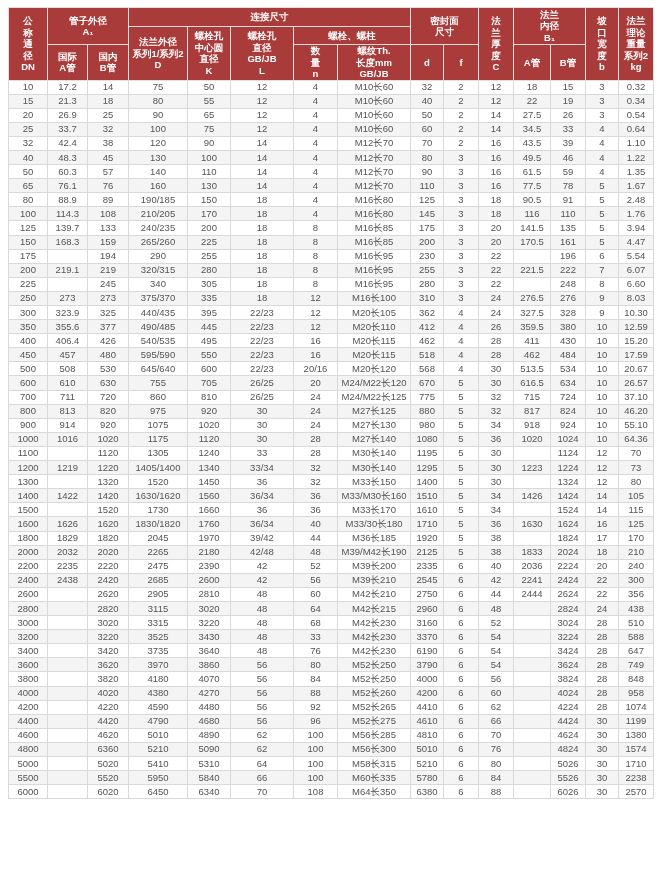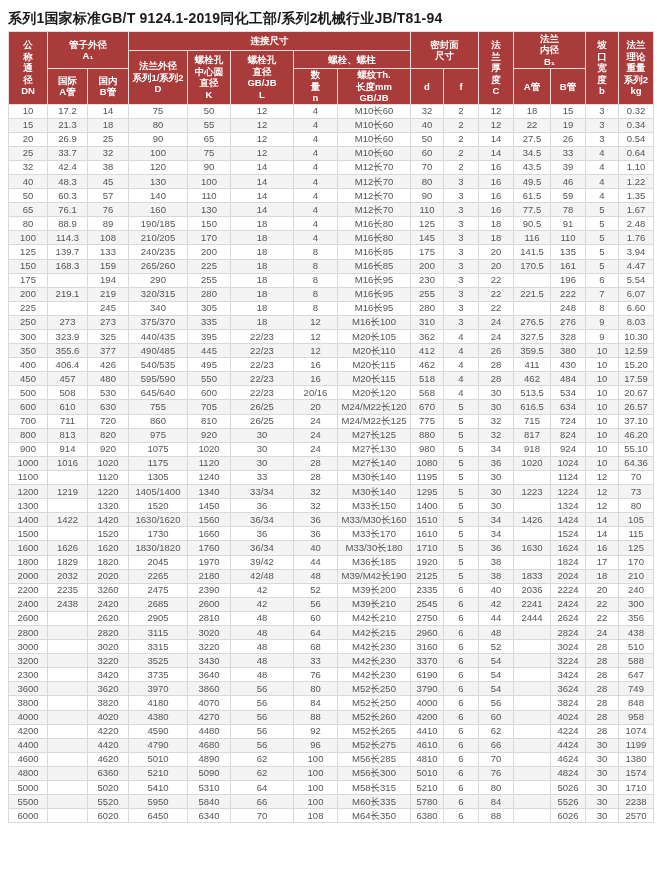--- a/index.html
+++ b/index.html
@@ -62,21 +62,20 @@
     overflow: hidden;
     white-space: nowrap;
   }
   table.spec tbody tr:nth-child(even) td { background: var(--row-alt, #f5f5f5); }
   table.spec tbody tr:nth-child(odd) td  { background: #ffffff; }
 </style>
 </head>
 <body>
 
 <div class="page">
-  <div class="title">系列1国家标准GB/T 9124.1-2019同化工部/系列2机械行业JB/T81-94</div>
 
   <table class="spec">
     <colgroup>
       <col style="width:39px">
         <col style="width:40px">
         <col style="width:41px">
       <col style="width:59px">
         <col style="width:43px">
         <col style="width:63px">
       <col style="width:44px">
@@ -726,21 +725,21 @@
           <td>5</td>
           <td>38</td>
           <td>1833</td>
           <td>2024</td>
           <td>18</td>
           <td>210</td>
         </tr>
         <tr>
           <td>2200</td>
           <td>2235</td>
-          <td>3260</td>
+          <td>2220</td>
           <td>2475</td>
           <td>2390</td>
           <td>42</td>
           <td>52</td>
           <td>M39长200</td>
           <td>2335</td>
           <td>6</td>
           <td>40</td>
           <td>2036</td>
           <td>2224</td>
@@ -826,21 +825,21 @@
           <td>M42长230</td>
           <td>3370</td>
           <td>6</td>
           <td>54</td>
           <td></td>
           <td>3224</td>
           <td>28</td>
           <td>588</td>
         </tr>
         <tr>
-          <td>2300</td>
+          <td>3400</td>
           <td></td>
           <td>3420</td>
           <td>3735</td>
           <td>3640</td>
           <td>48</td>
           <td>76</td>
           <td>M42长230</td>
           <td>6190</td>
           <td>6</td>
           <td>54</td>

